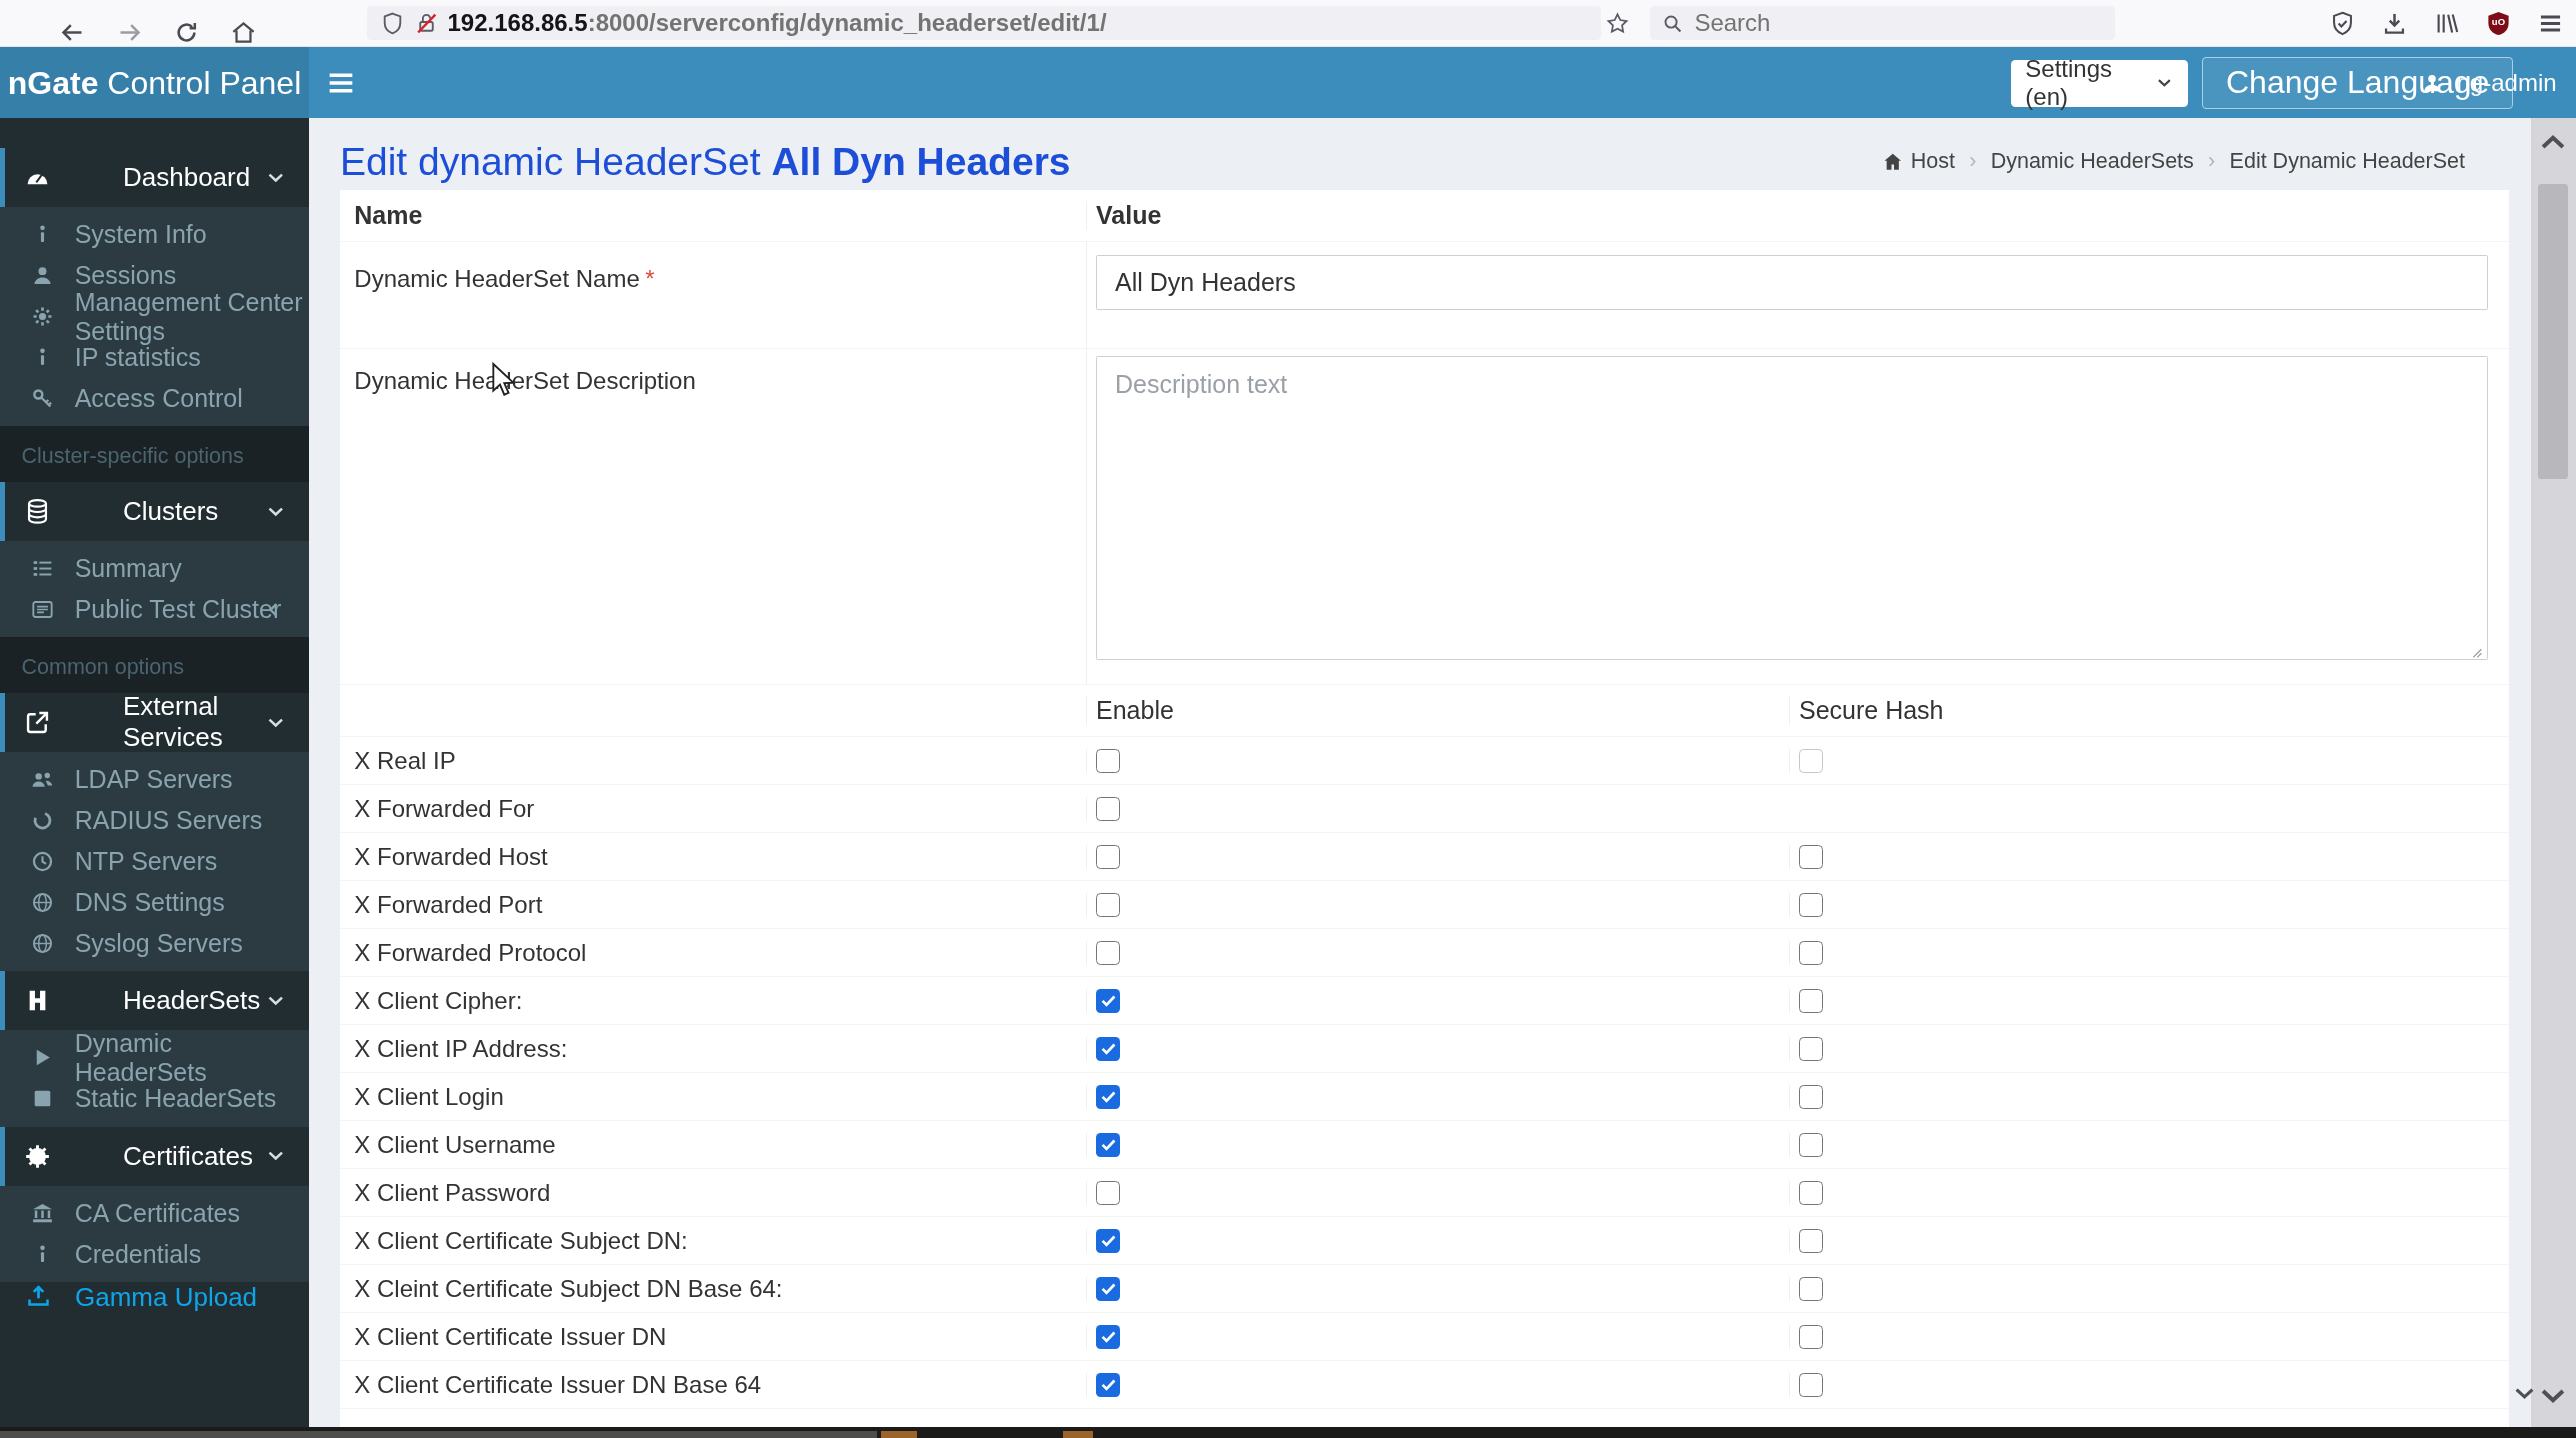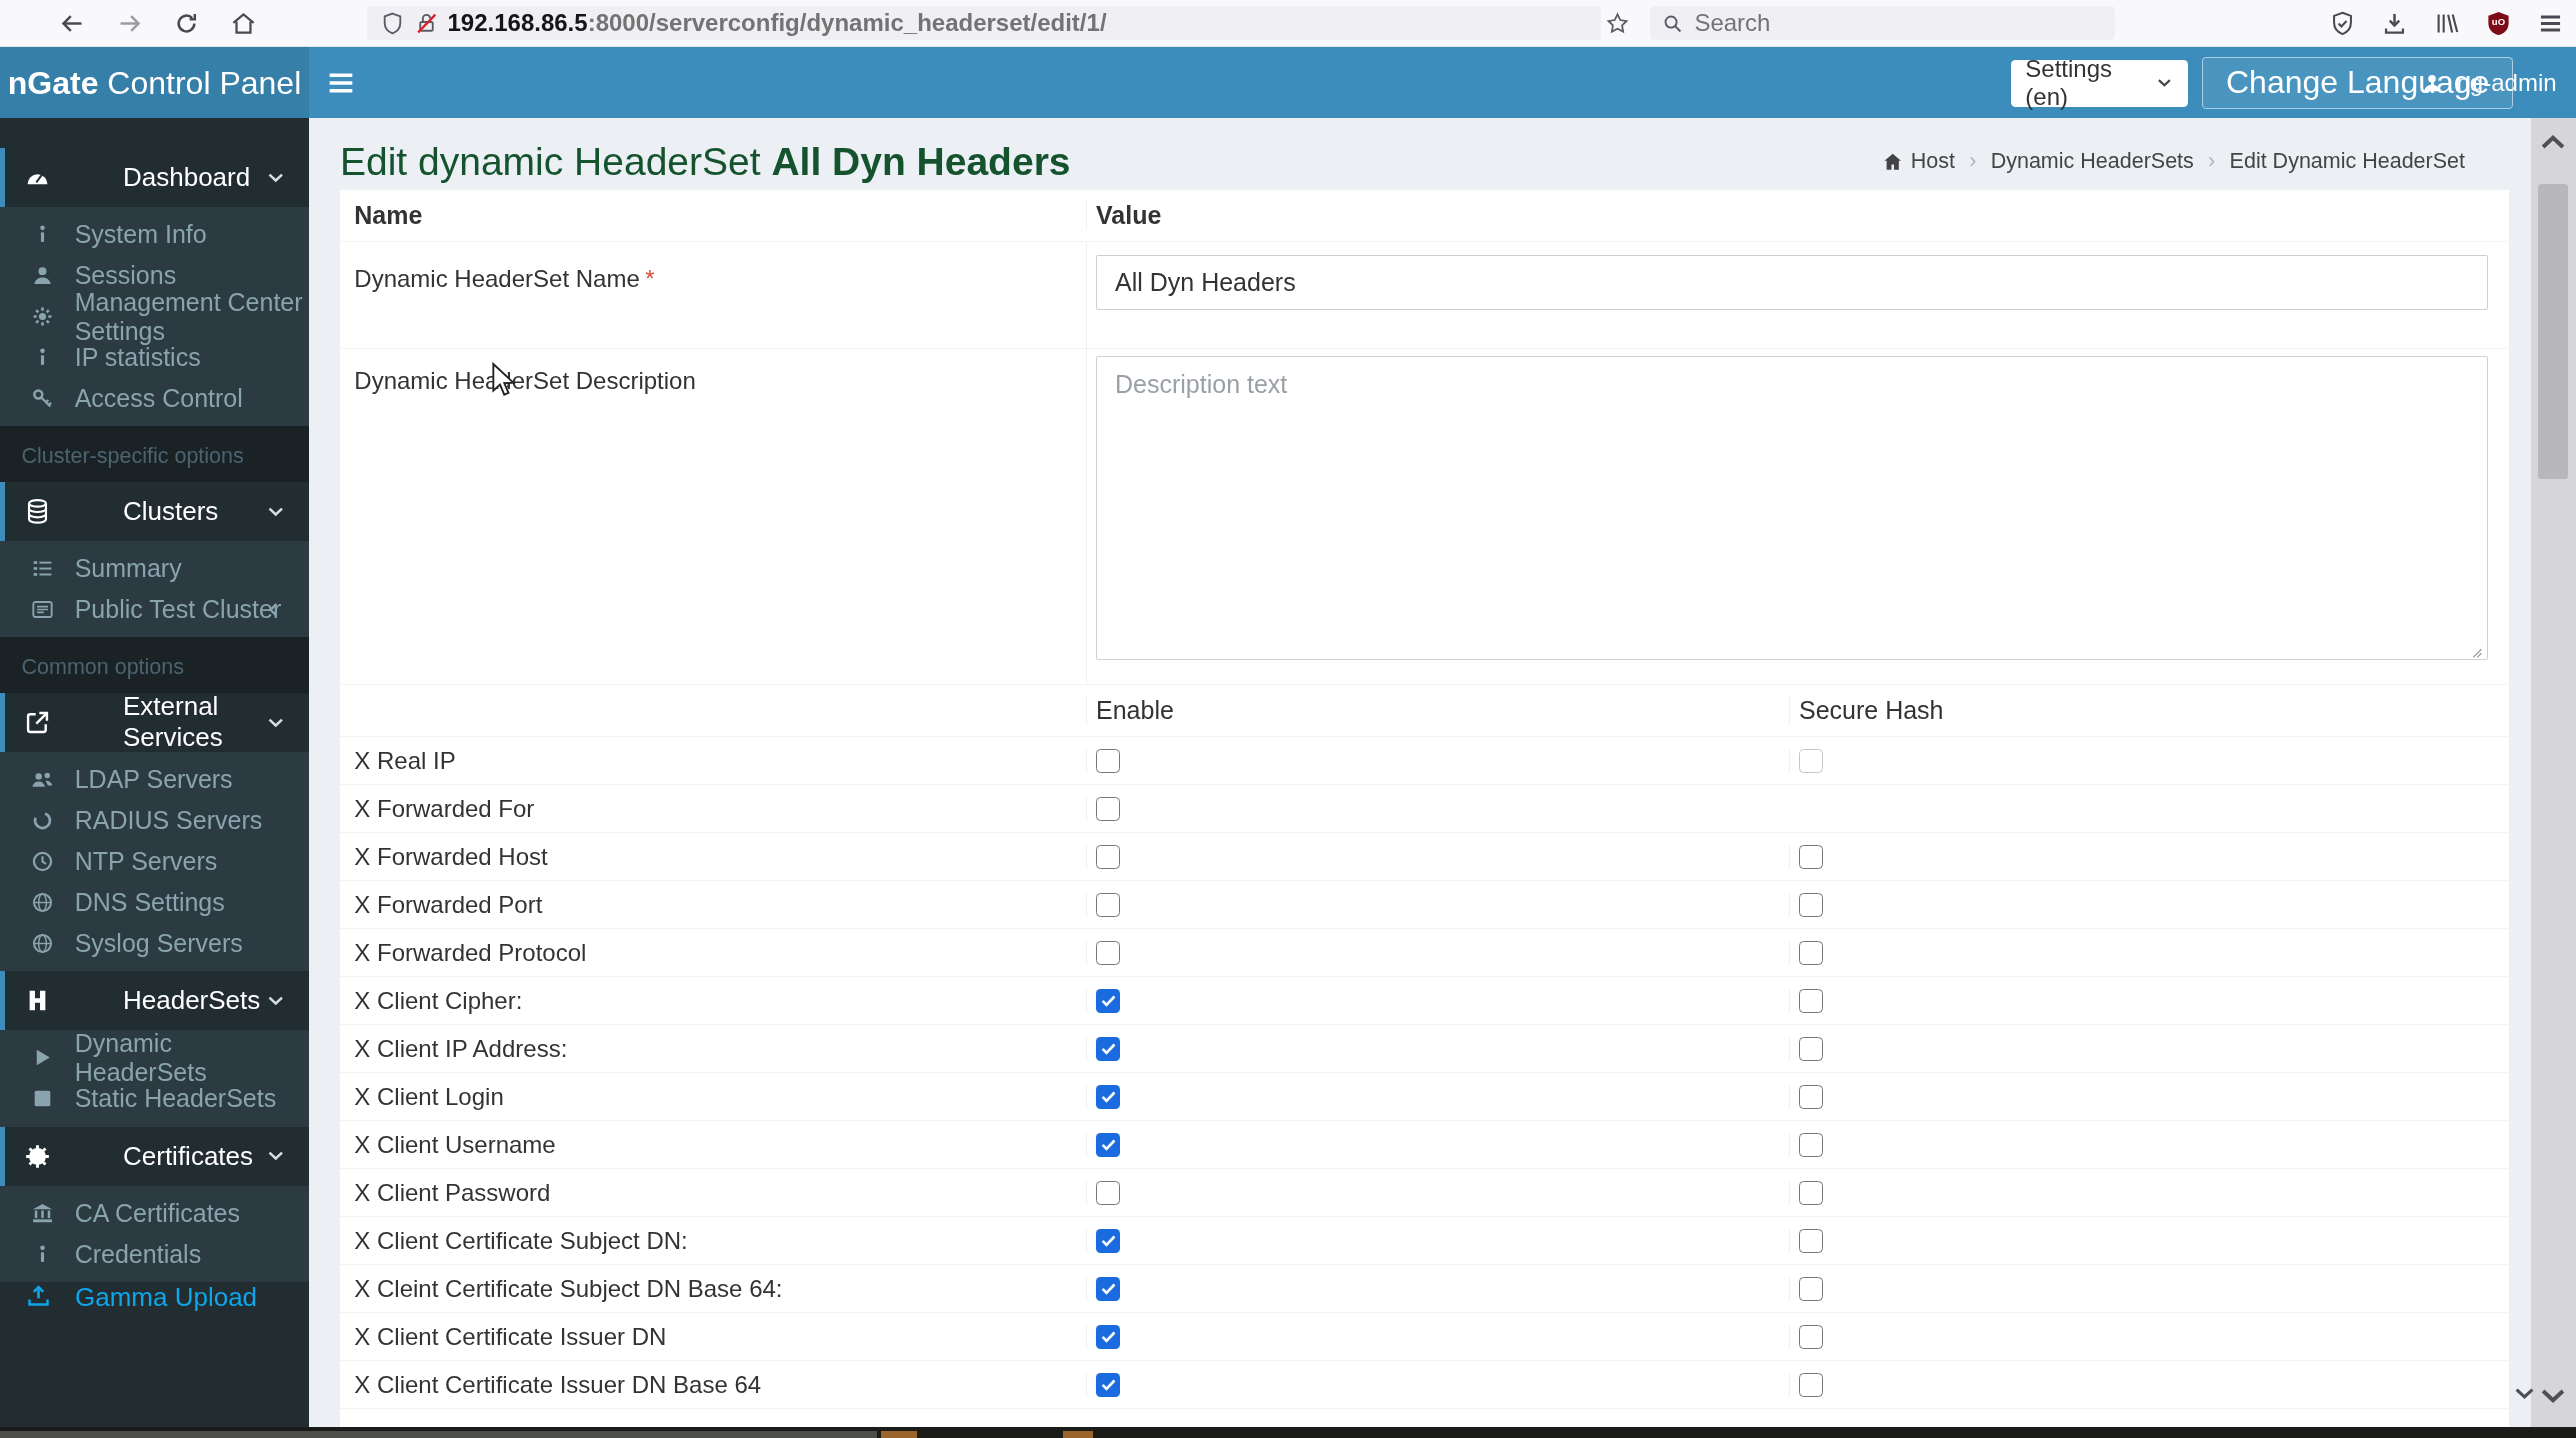--- a/index.html
+++ b/index.html
@@ -1,20 +1,20 @@
 <!DOCTYPE html>
 <html style="font-size:14.3px"><head>
 <meta charset="utf-8">
 <style>
   * { margin:0; padding:0; box-sizing:border-box; }
   html,body { width:2576px; height:1438px; overflow:hidden; font-family:"Liberation Sans", sans-serif; background:#ecf0f5; }
   .stage { position:absolute; inset:0; width:2576px; height:1438px; }
 
   
-  .browser-bar { position:absolute; left:0; top:0; width:2576px; height:47px; background:#f9f9fb; border-bottom:0.9px solid #e3e3e8; display:flex; align-items:center; }
+  .browser-bar { position:absolute; left:0; top:0; width:2576px; height:47px; background:#f9f9fb; border-bottom:0.9px solid #e3e3e8; display:flex; align-items:flex-end; }
   .nav-icons { display:flex; align-items:center; gap:30px; margin-left:59px; color:#4a4a52; }
   .nav-icons .ic { width:27px; height:27px; }
   .ic svg { width:100%; height:100%; display:block; }
   .ic.dim { color:#9b9ba3; }
   .url-bar { position:absolute; left:367px; top:6.3px; width:1234px; height:34px; background:#f0f0f4; border-radius:4.5px; display:flex; align-items:center; padding:0 12.5px; }
   .url-bar .ic { width:25px; height:25px; color:#5b5b66; margin-right:9px; }
   .url-text { font-size:24px; color:#15141a; font-weight:700; white-space:nowrap; }
   .url-path { font-size:24px; color:#737373; font-weight:700; }
   .star-ic { position:absolute; left:1605px; top:10.7px; width:25px; height:25px; color:#5b5b66; }
   .search-bar { position:absolute; left:1650px; top:6.3px; width:465px; height:34px; background:#f0f0f4; border-radius:4.5px; display:flex; align-items:center; padding:0 10.7px; }
@@ -45,21 +45,21 @@
   .sb-kids { background:#2c3b41; padding:7.2px 0; }
   .sb-kid { position:relative; height:41px; display:flex; align-items:center; color:#8aa4af; font-size:25px; cursor:pointer; }
   .sb-kid .k-icon { width:25px; height:25px; margin:0 19.7px 0 30px; flex:0 0 auto; }
   .sb-kid .chev { position:absolute; right:25px; width:19.7px; height:19.7px; }
   .sb-top { height:59px; display:flex; align-items:flex-start; color:#0ea5e9; font-size:26px; cursor:pointer; }
   .sb-top .p-icon { width:27px; height:27px; margin:0 23px 0 25px; }
 
   
   .content { position:absolute; left:309px; top:118px; width:2223px; height:1309px; background:#ecf0f5; }
   .page-head { position:absolute; left:31px; top:21.5px; right:67px; display:flex; align-items:center; justify-content:space-between; }
-  .page-title { font-size:39px; color:#14532d; font-weight:400; }
+  .page-title { font-size:39px; color:#1d4ed8; font-weight:400; }
   .page-title b { font-weight:700; }
   .breadcrumb { display:flex; align-items:center; gap:14.3px; font-size:21.5px; color:#444; }
   .breadcrumb .ic { width:21.5px; height:21.5px; margin-right:7.2px; color:#444; }
   .bc-item { display:flex; align-items:center; cursor:pointer; }
   .bc-sep { color:#b0b6bd; font-size:21.5px; }
 
   .card { position:absolute; left:31px; top:72px; width:2169px; height:1238px; background:#fff; }
   .grid-row { display:grid; grid-template-columns:746px 703px 1fr; }
   .grid-row .c2span { grid-column:2 / 4; }
   .cell { padding-left:14.3px; }

